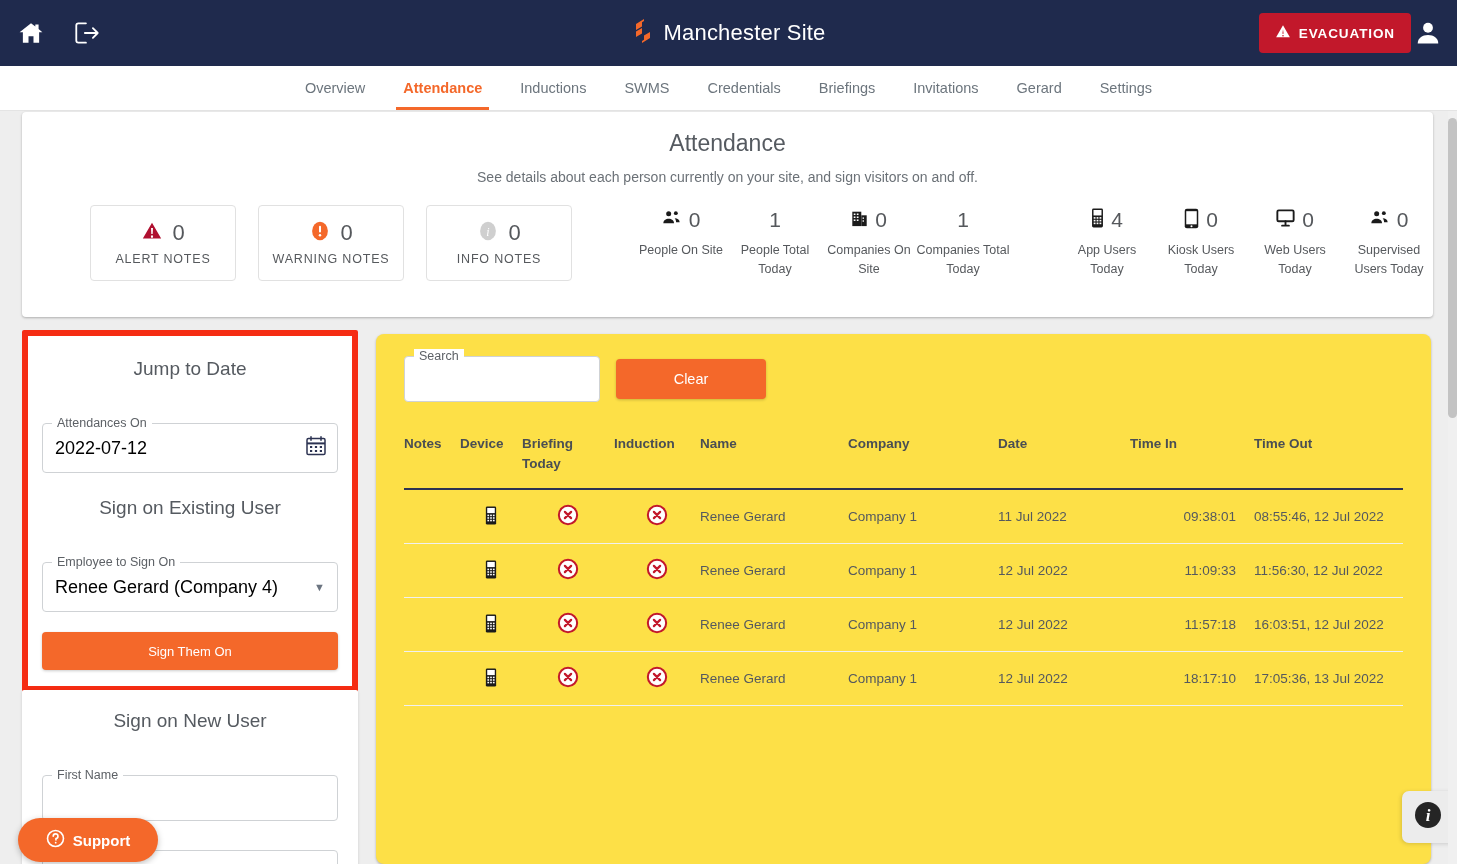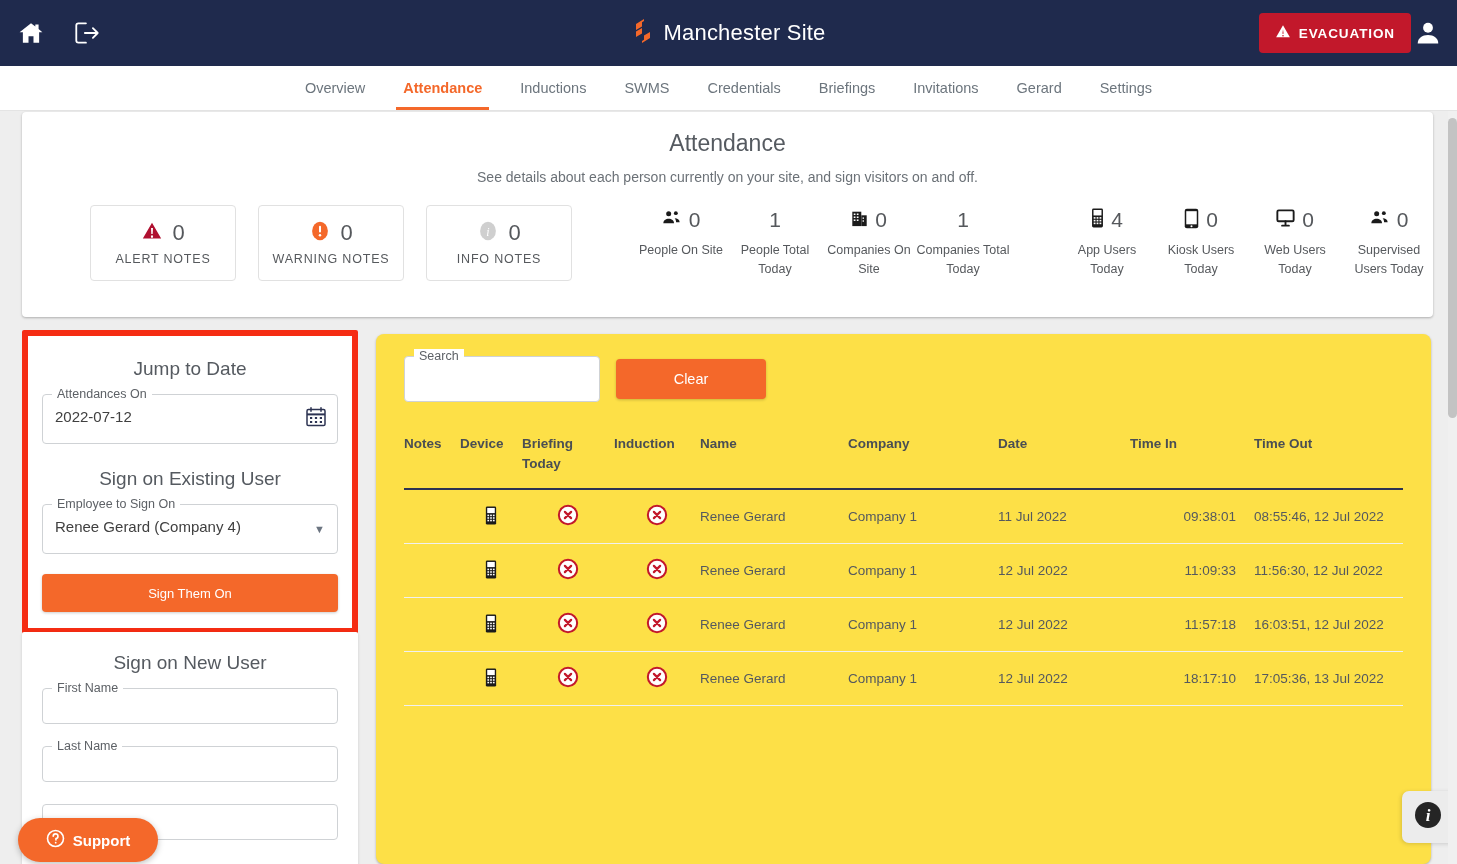--- a/index.html
+++ b/index.html
@@ -80,42 +80,42 @@
 
   
   .left-col { position: absolute; left: 22px; top: 330px; width: 336px; }
   .redbox {
     border: 6px solid #f52c13; background: #fff; border-radius: 2px;
     padding: 12px 14px 16px 14px;
   }
   .panel-heading { text-align: center; font-size: 19px; color: #555a60; padding: 10px 0 14px; font-weight: 400; }
   .fieldset {
     position: relative; border: 1px solid #cfd2d5; border-radius: 4px;
-    height: 50px; margin-bottom: 4px; display: flex; 
-    padding: 13px 12px; background: #fff;
+    height: 50px; margin-bottom: 4px; display: flex; align-items: center;
+    padding: 13px 12px; background: #fff; margin-top: 29px;
   }
   .fieldset legend, .fs-label {
     position: absolute; top: -8px; left: 9px; background: #fff;
     padding: 0 5px; font-size: 12.5px; color: #5d6166;
   }
-  .fs-value { font-size: 15px; color: #404040; }
+  .fs-value { font-size: 18px; color: #000000; }
   .cal-ico { position: absolute; right: 10px; top: 50%; transform: translateY(-50%); cursor: pointer; }
   .caret { position: absolute; right: 12px; top: 50%; transform: translateY(-50%); color: #6b7480; font-size: 11px; }
   .btn-orange {
     width: 100%; height: 38px; background: #f4682a; color: #fff; border: none;
     border-radius: 4px; font-size: 13px; cursor: pointer; margin-top: 16px;
     font-family: "Liberation Sans", sans-serif;
     box-shadow: 0 1px 3px rgba(0,0,0,.2);
   }
   .newuser-card {
     background: #fff; border-radius: 2px; margin-top: -2px;
     padding: 10px 20px 20px 20px;
     box-shadow: 0 1px 3px rgba(0,0,0,.14);
   }
-  .field-tall { height: 36px; margin-bottom: 22px; }
+  .field-tall { height: 46px; margin-bottom: 22px; }
 
   
   .right-card {
     position: absolute; left: 376px; top: 334px; width: 1055px; height: 530px;
     background: #fde047; border-radius: 8px;
     box-shadow: 0 1px 3px rgba(0,0,0,.16), 0 1px 2px rgba(0,0,0,.12);
     padding: 22px 28px 0 28px; overflow: hidden;
   }
   .search-row { display: flex; align-items: center; gap: 16px; }
   .search-fs {

